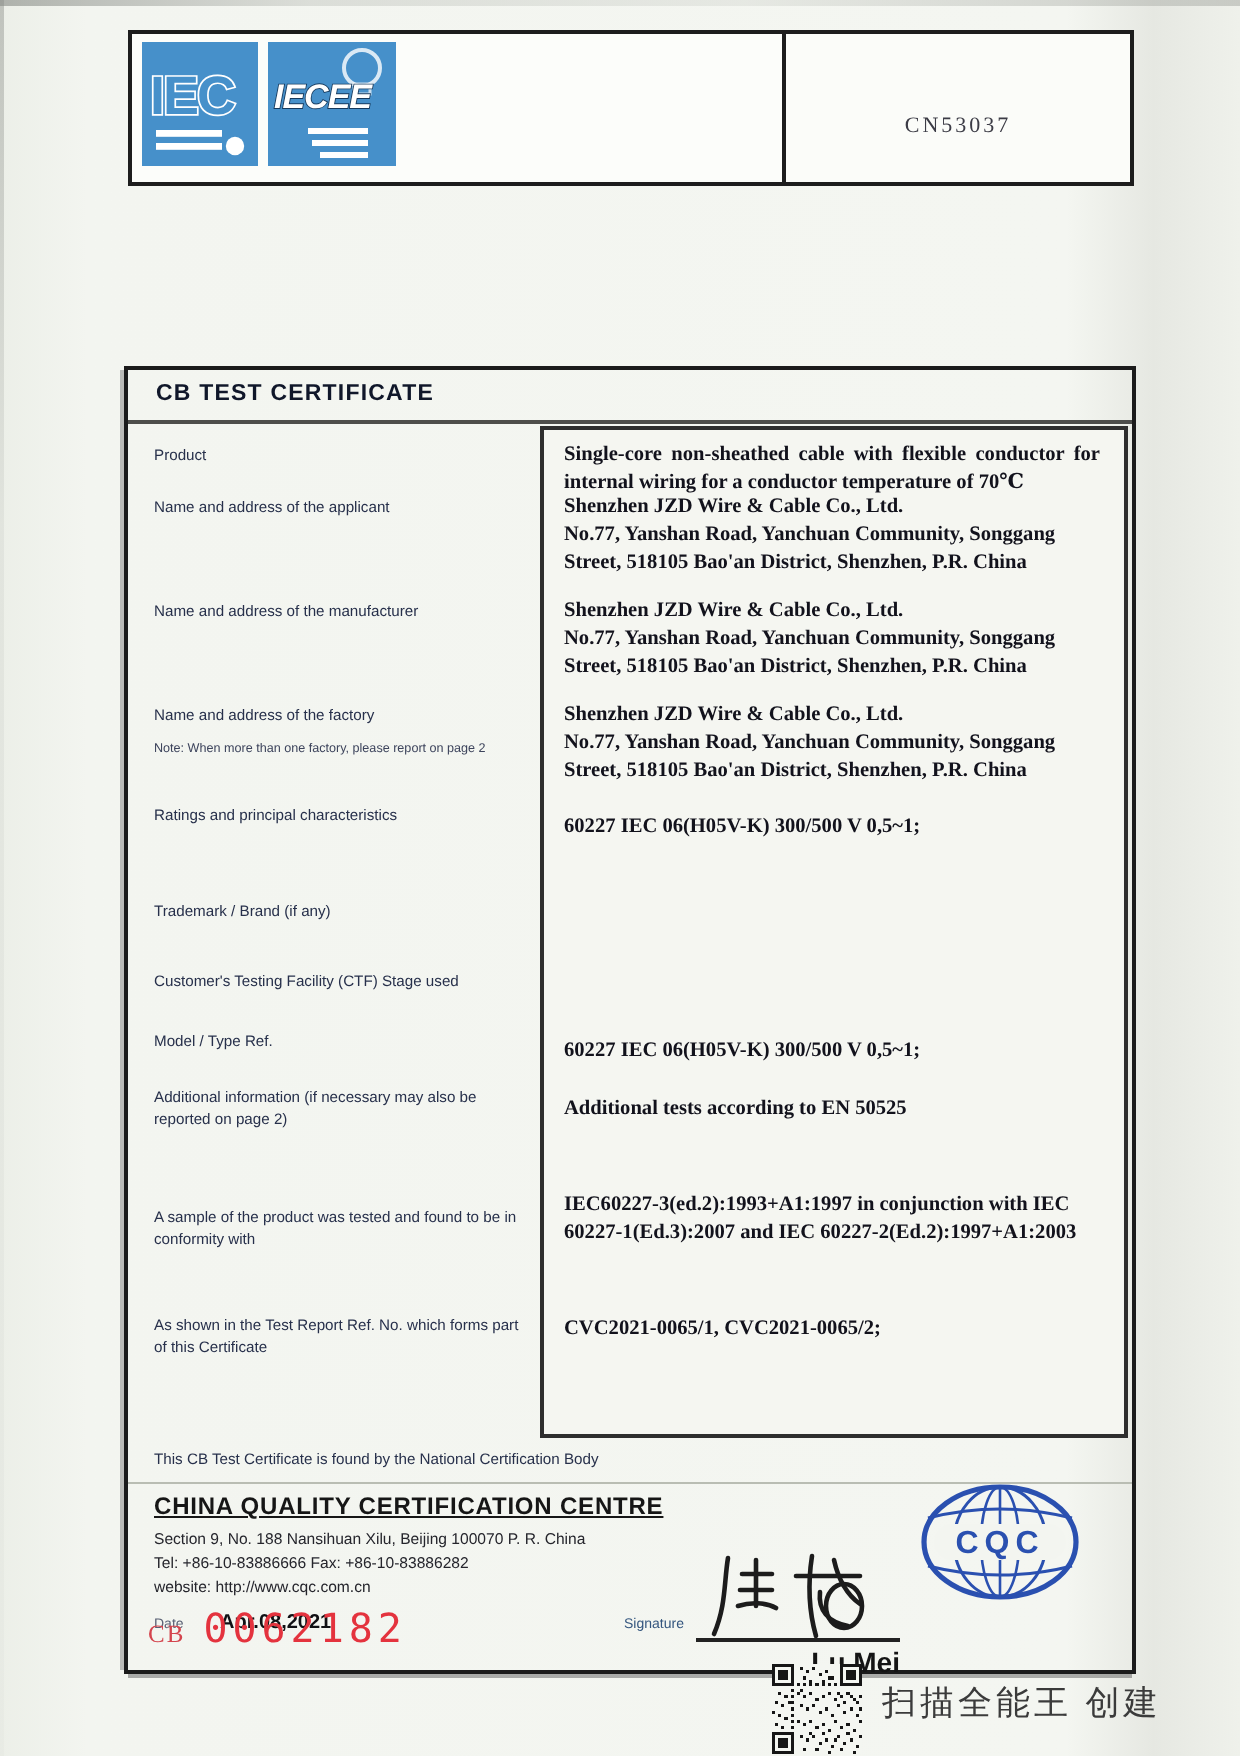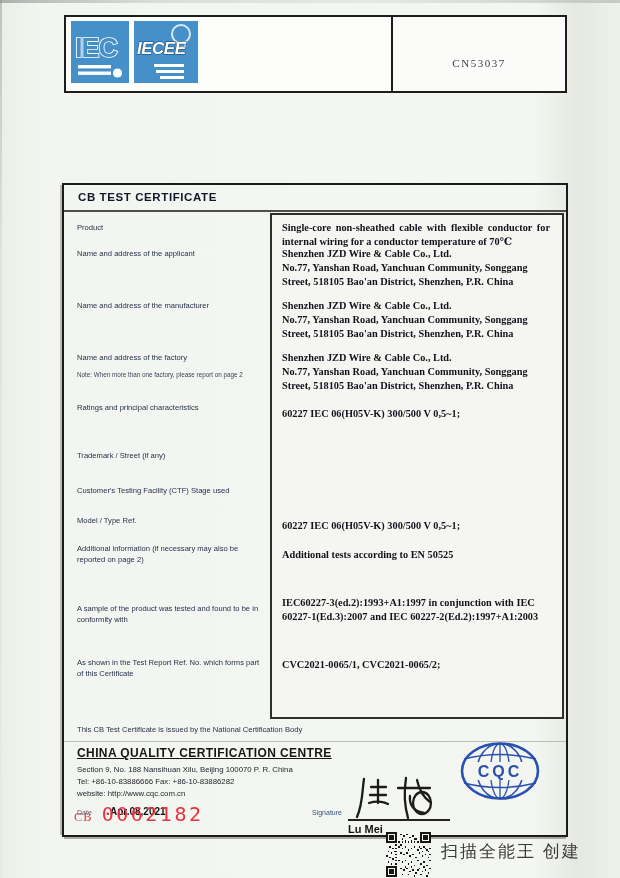--- a/index.html
+++ b/index.html
@@ -52,22 +52,22 @@
   .issued{position:absolute;left:13px;top:540px;font-size:7.6px;color:#27304b;}
   .ncb-rule{position:absolute;left:0;right:0;top:556px;height:1px;background:#b9bdb3;}
   .ncb-name{position:absolute;left:13px;top:561px;font-size:12px;font-weight:bold;letter-spacing:.4px;color:#161616;text-decoration:underline;}
   .ncb-line{position:absolute;left:13px;font-size:7.8px;color:#25252c;}
   .n-addr{top:580px}.n-tel{top:592px}.n-web{top:604px}
   .date-lbl{position:absolute;left:13px;top:624px;font-size:7px;color:#596074;}
   .date-val{position:absolute;left:46px;top:621px;font-size:10px;font-weight:bold;color:#101014;}
   .sig-lbl{position:absolute;left:248px;top:624px;font-size:7px;color:#33557e;}
   .sig-hand{position:absolute;left:280px;top:588px;width:108px;height:48px;}
   .sig-line{position:absolute;left:284px;top:634px;width:102px;height:2px;background:#222;}
-  .sig-name{position:absolute;left:284px;top:638px;width:102px;text-align:left;
-    font-size:11px;font-weight:bold;color:#141414;}
+  .sig-name{position:absolute;left:284px;top:638px;width:102px;text-align:right;
+    font-size:14px;font-weight:bold;color:#141414;}
   .cqc{position:absolute;left:394px;top:556px;width:84px;height:60px;}
 
   
   .stamp{position:absolute;left:74px;top:802px;display:flex;align-items:baseline;gap:9px;}
   .stamp-prefix{font-family:"Liberation Serif",serif;font-size:12.5px;color:#d4454e;letter-spacing:1px;}
   .stamp-num{font-family:"DejaVu Sans Mono",monospace;font-size:20px;color:#e4333e;letter-spacing:2.5px;}
   .qr{position:absolute;left:386px;top:832px;width:45px;height:45px;}
   .wm-text{position:absolute;left:441px;top:840px;font-size:17px;letter-spacing:2px;color:#3b3b3b;}
 </style>
 </head>
@@ -104,21 +104,21 @@
   <div class="main-box">
     <div class="cert-title">CB TEST CERTIFICATE</div>
     <div class="title-rule"></div>
 
     <div class="lbl l-product">Product</div>
     <div class="lbl l-applicant">Name and address of the applicant</div>
     <div class="lbl l-manufacturer">Name and address of the manufacturer</div>
     <div class="lbl l-factory">Name and address of the factory</div>
     <div class="lbl-note l-note">Note: When more than one factory, please report on page 2</div>
     <div class="lbl l-ratings">Ratings and principal characteristics</div>
-    <div class="lbl l-trademark">Trademark / Street (if any)</div>
+    <div class="lbl l-trademark">Trademark / Brand (if any)</div>
     <div class="lbl l-ctf">Customer's Testing Facility (CTF) Stage used</div>
     <div class="lbl l-model">Model / Type Ref.</div>
     <div class="lbl l-additional">Additional information (if necessary may also be reported on page 2)</div>
     <div class="lbl l-sample">A sample of the product was tested and found to be in conformity with</div>
     <div class="lbl l-report">As shown in the Test Report Ref. No. which forms part of this Certificate</div>
 
     <div class="val-box">
       <div class="val just v-product">Single-core non-sheathed cable with flexible conductor for internal wiring for a conductor temperature of 70℃</div>
       <div class="val v-app-name">Shenzhen JZD Wire &amp; Cable Co., Ltd.</div>
       <div class="val v-app-addr">No.77, Yanshan Road, Yanchuan Community, Songgang Street, 518105 Bao'an District, Shenzhen, P.R. China</div>
@@ -126,21 +126,21 @@
       <div class="val v-man-addr">No.77, Yanshan Road, Yanchuan Community, Songgang Street, 518105 Bao'an District, Shenzhen, P.R. China</div>
       <div class="val v-fac-name">Shenzhen JZD Wire &amp; Cable Co., Ltd.</div>
       <div class="val v-fac-addr">No.77, Yanshan Road, Yanchuan Community, Songgang Street, 518105 Bao'an District, Shenzhen, P.R. China</div>
       <div class="val v-ratings">60227 IEC 06(H05V-K) 300/500 V 0,5~1;</div>
       <div class="val v-model">60227 IEC 06(H05V-K) 300/500 V 0,5~1;</div>
       <div class="val v-additional">Additional tests according to EN 50525</div>
       <div class="val v-sample">IEC60227-3(ed.2):1993+A1:1997 in conjunction with IEC 60227-1(Ed.3):2007 and IEC 60227-2(Ed.2):1997+A1:2003</div>
       <div class="val v-report">CVC2021-0065/1, CVC2021-0065/2;</div>
     </div>
 
-    <div class="issued">This CB Test Certificate is issued by the National Certification Body</div>
+    <div class="issued">This CB Test Certificate is found by the National Certification Body</div>
     <div class="ncb-rule"></div>
     <div class="ncb-name">CHINA QUALITY CERTIFICATION CENTRE</div>
     <div class="ncb-line n-addr">Section 9, No. 188 Nansihuan Xilu, Beijing 100070 P. R. China</div>
     <div class="ncb-line n-tel">Tel: +86-10-83886666      Fax: +86-10-83886282</div>
     <div class="ncb-line n-web">website: http://www.cqc.com.cn</div>
 
     <div class="date-lbl">Date</div>
     <div class="date-val">Apr.08,2021</div>
 
     <div class="sig-lbl">Signature</div>

